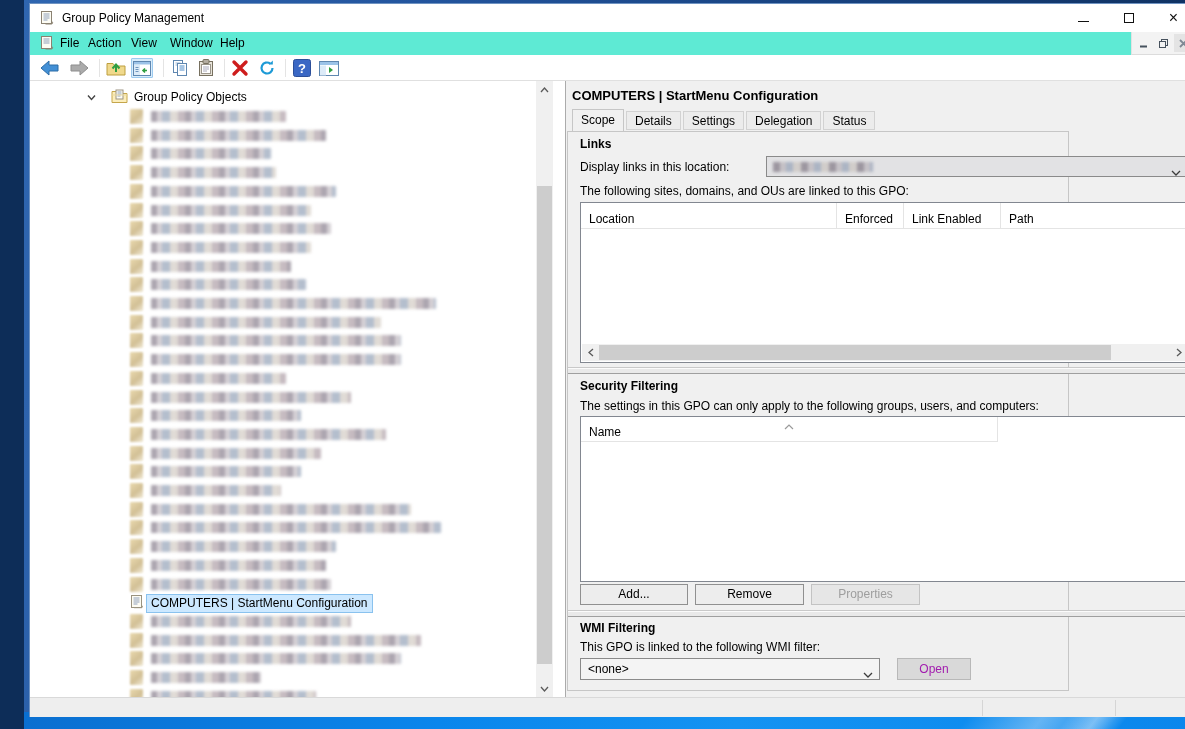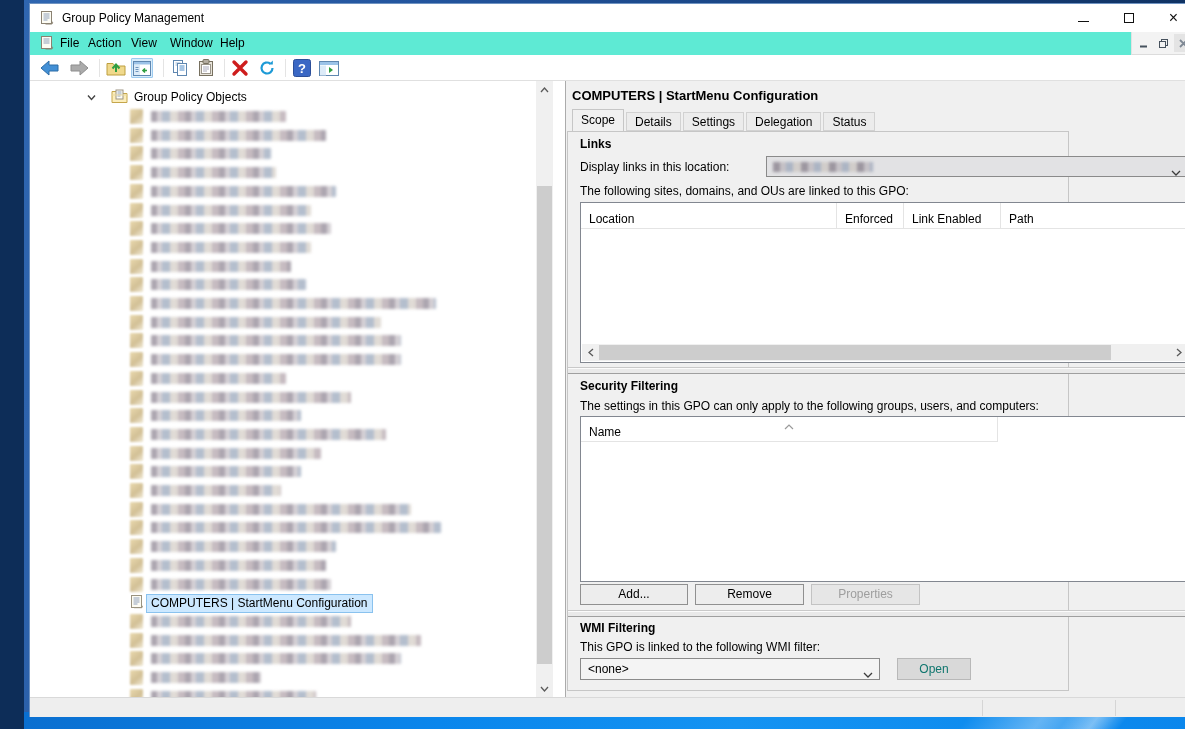--- a/index.html
+++ b/index.html
@@ -69,21 +69,21 @@
   .vscroll { position:absolute; right:0; top:0; width:17px; height:100%; background:#f0f0f0; }
   .scroll-arrow { position:absolute; left:0; width:17px; height:17px; display:flex; align-items:center; justify-content:center; }
   .vthumb { position:absolute; left:1px; width:15px; background:#cdcdcd; }
 
   
   #splitter { position:absolute; left:523px; top:0; width:12px; height:616px; background:#ffffff; }
 
   
   #right-pane { position:absolute; left:535px; top:0; width:632px; height:616px; background:#f0f0f0; border-left:1px solid #ababab; }
   #pane-title { position:absolute; left:6px; top:7px; font-size:13px; font-weight:bold; }
-  #tabs { position:absolute; left:6px; top:28px; height:22px; display:flex; align-items:flex-end; }
+  #tabs { position:absolute; left:6px; top:28px; height:22px; display:flex; align-items:center; }
   .tab { height:19px; line-height:19px; padding:0 8px; background:#ececec; border:1px solid #d2d2d2; margin-right:2px; font-size:12px; position:relative; }
   .tab.active { height:22px; line-height:21px; background:#f0f0f0; border-color:#c6c6c6; border-bottom:none; z-index:3; }
   #tab-page { position:absolute; left:1px; top:50px; width:502px; height:560px; background:#f0f0f0; border:1px solid #c6c6c6; z-index:1; }
 
   .sec-heading { position:absolute; font-weight:bold; font-size:12px; }
   .sec-text { position:absolute; font-size:12px; }
 
   
   .combo { position:absolute; border:1px solid #8a8a8a; display:flex; align-items:center; }
   #link-combo { left:198px; top:24px; width:422px; height:21px; background:#e2e2e4; }
@@ -106,21 +106,21 @@
 
   
   #sec-list { position:absolute; left:12px; top:284px; width:609px; height:166px; background:#fff; border:1px solid #828790; }
   #sec-list-head { position:absolute; left:0; top:0; width:417px; height:25px; border-right:1px solid #e4e4e4; border-bottom:1px solid #e4e4e4; padding:8px 0 0 8px; }
   #sec-row { position:absolute; left:1px; top:26px; width:415px; height:18px; background:#f1f1f1; display:flex; align-items:center; }
   #sec-row svg { margin-left:4px; }
   #sec-row .lbl { margin-left:5px; }
 
   .btn { position:absolute; height:21px; background:#ededed; border:1px solid #909090; text-align:center; line-height:19px; font-size:12px; }
   .btn.disabled { color:#9e9e9e; border-color:#c3c3c3; background:#e6e6e6; }
-  .btn.disabled2 { color:#0f766e; border-color:#b8b8b8; background:#d9d9d9; }
+  .btn.disabled2 { color:#a21caf; border-color:#b8b8b8; background:#d9d9d9; }
 
   
   #statusbar { position:absolute; left:0; top:693px; width:100%; height:20px; background:#eeeeee; border-top:1px solid #d9d9d9; }
   .status-sep { position:absolute; top:2px; height:16px; border-left:1px solid #d5d5d5; }
 </style>
 </head>
 <body>
 
 <div id="screen">
   <div id="desktop-bottom">

